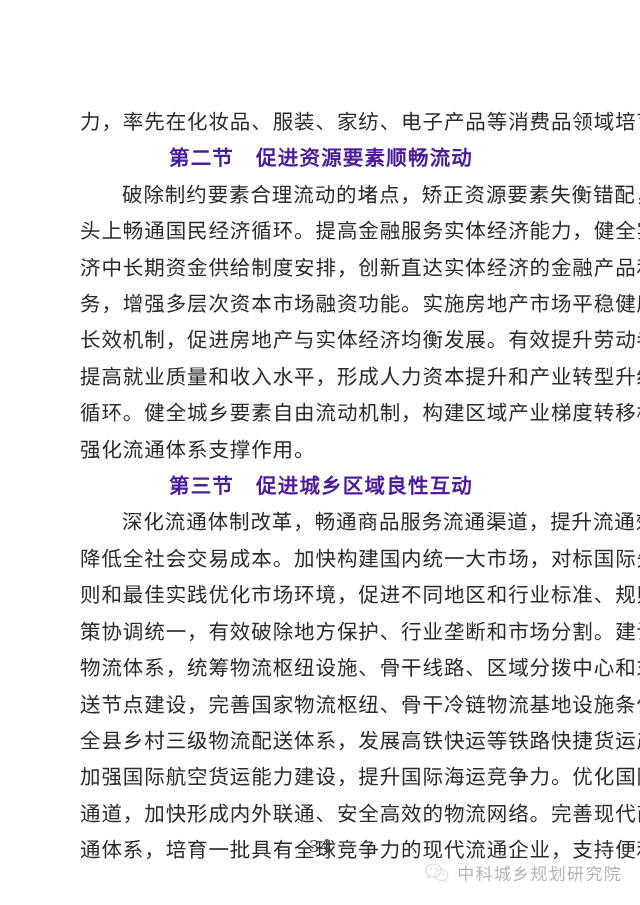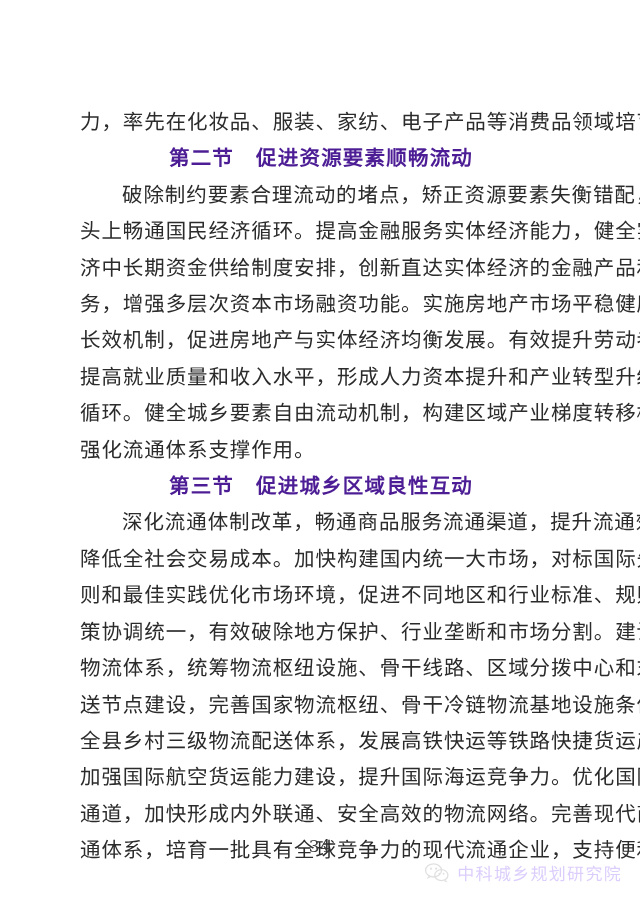--- a/index.html
+++ b/index.html
@@ -96,21 +96,21 @@
     opacity: 0.30;
   }
   .watermark-icon {
     width: 26px;
     height: 22px;
     position: relative;
     flex: 0 0 auto;
   }
   .watermark-label {
     font-size: 17px;
-    color: #8b5cf6;
+    color: #000000;
     letter-spacing: 1.3px;
     font-family: "DejaVu Serif", "Liberation Serif", serif;
     white-space: nowrap;
   }
 </style>
 </head>
 <body>
 
 <div class="page">
 

